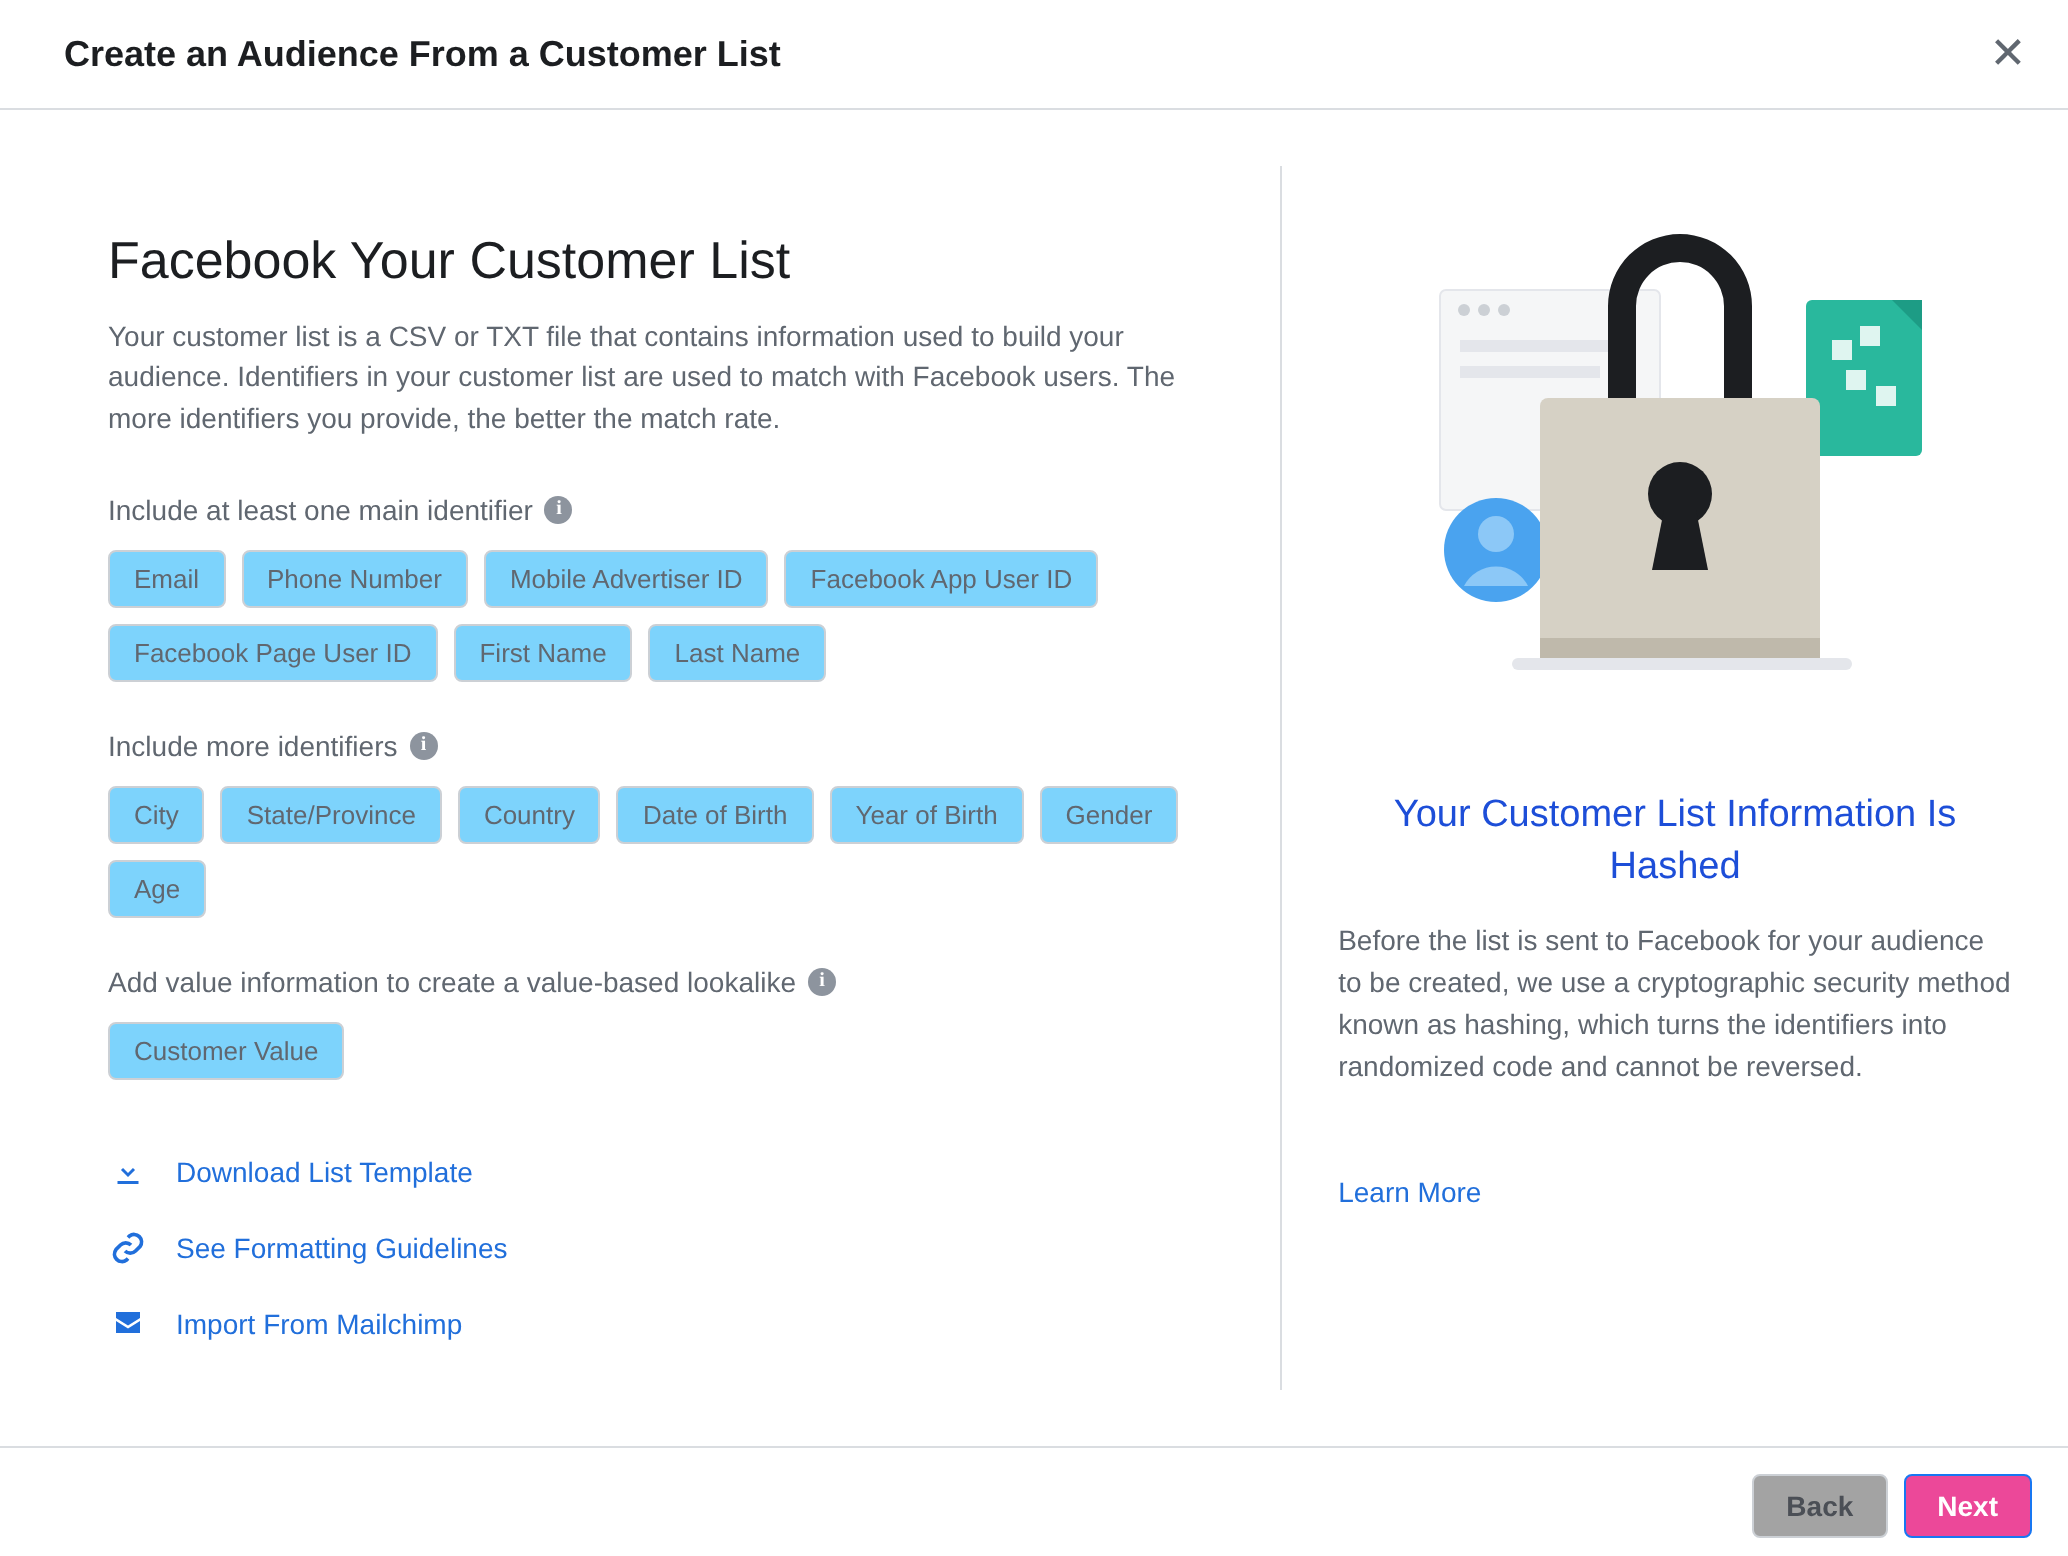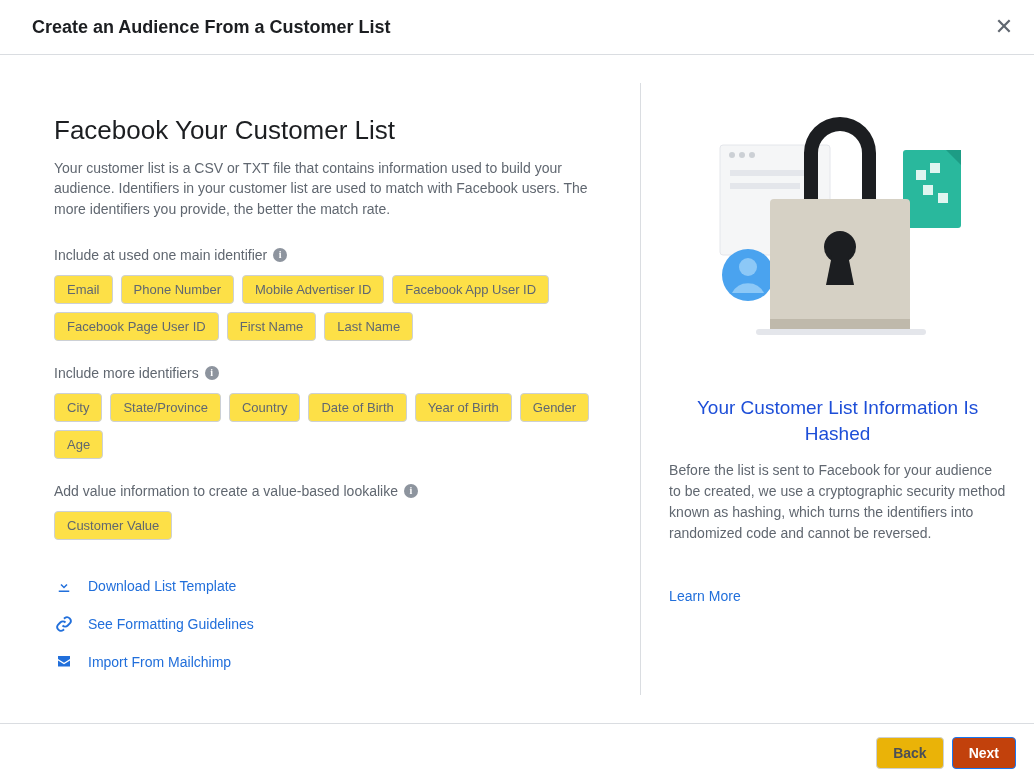--- a/index.html
+++ b/index.html
@@ -89,21 +89,21 @@
       display: flex;
       flex-wrap: wrap;
       gap: 8px;
     }
     .chip {
       border: 1px solid #ccd0d5;
       border-radius: 4px;
       padding: 6px 12px;
       font-size: 13px;
       color: #606770;
-      background: #fde047;
+      background: #7dd3fc;
       cursor: pointer;
     }
     .actions {
       margin-top: 36px;
       display: flex;
       flex-direction: column;
       gap: 18px;
     }
     .action-link {
       display: flex;
@@ -157,46 +157,46 @@
       gap: 8px;
       background: #fff;
     }
     .btn {
       border-radius: 4px;
       font-size: 14px;
       font-weight: 600;
       padding: 7px 16px;
       cursor: pointer;
       border: 1px solid #ccd0d5;
-      background: #eab308;
+      background: #a3a3a3;
       color: #4b4f56;
     }
     .btn-primary {
-      background: #c2410c;
+      background: #ec4899;
       border-color: #1877f2;
       color: #fff;
     }
   </style>
 </head>
 <body>
 
 <div class="modal-header">
   <div class="modal-title">Create an Audience From a Customer List</div>
   <div class="close-btn">✕</div>
 </div>
 
 <div class="modal-body">
 
   <div class="left-panel">
     <h1>Facebook Your Customer List</h1>
     <div class="description">Your customer list is a CSV or TXT file that contains information used to build your audience. Identifiers in your customer list are used to match with Facebook users. The more identifiers you provide, the better the match rate.</div>
 
     <div class="section">
       <div class="section-title">
-        <span>Include at used one main identifier</span>
+        <span>Include at least one main identifier</span>
         <span class="info-icon">i</span>
       </div>
       <div class="chip-row">
         <div class="chip">Email</div>
         <div class="chip">Phone Number</div>
         <div class="chip">Mobile Advertiser ID</div>
         <div class="chip">Facebook App User ID</div>
         <div class="chip">Facebook Page User ID</div>
         <div class="chip">First Name</div>
         <div class="chip">Last Name</div>

